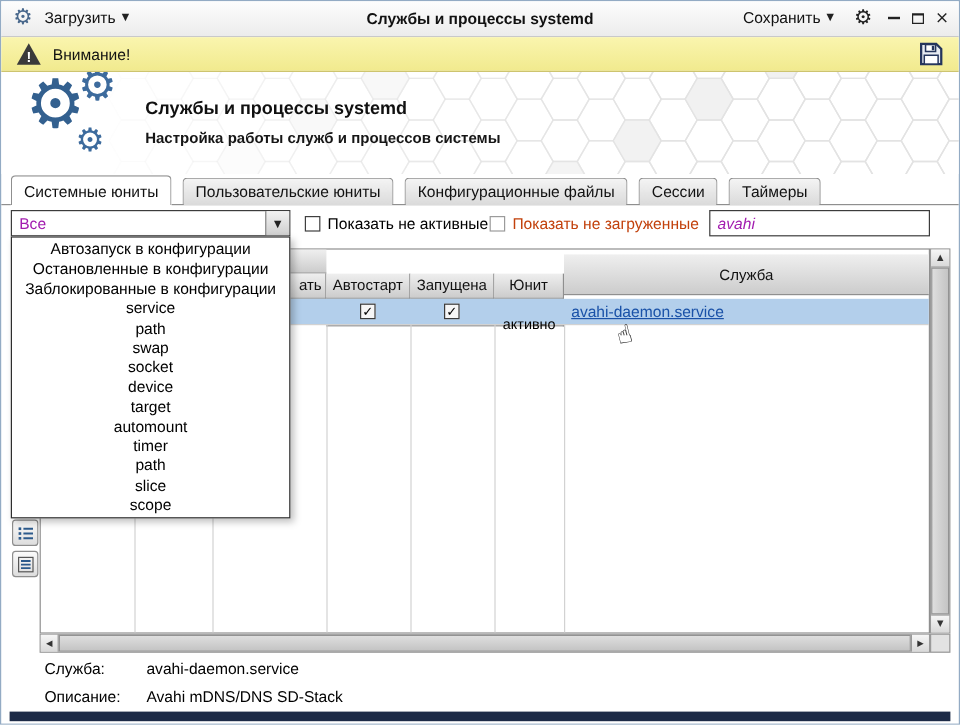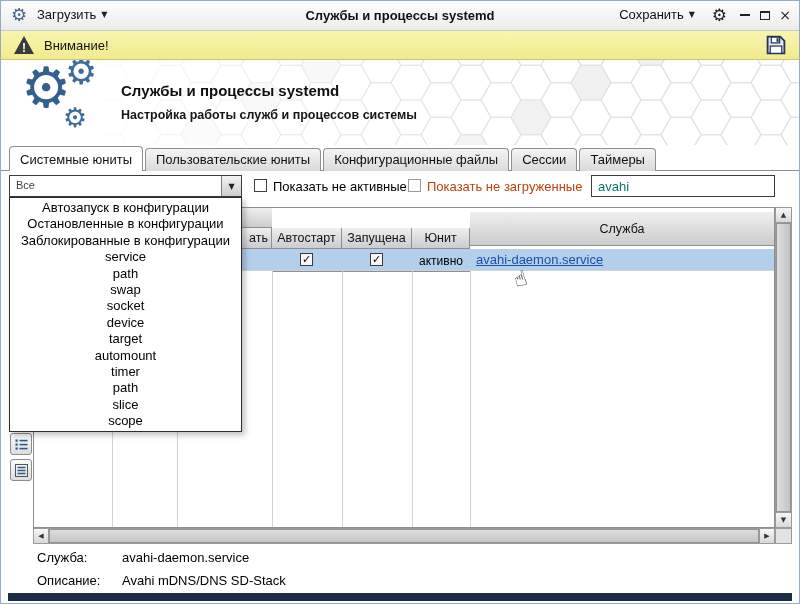--- a/index.html
+++ b/index.html
@@ -31,52 +31,52 @@
   .logo-gear{position:absolute;line-height:1;}
   .lg-big{left:20px;top:0px;font-size:56px;color:#33608f;}
   .lg-med{left:64px;top:-6px;font-size:36px;color:#3d6b9d;}
   .lg-small{left:62px;top:44px;font-size:27px;color:#3d6b9d;}
   .apphead-title{position:absolute;left:120px;top:22px;font-size:15px;font-weight:bold;color:#101010;}
   .apphead-sub{position:absolute;left:120px;top:48px;font-size:12.5px;font-weight:bold;color:#161616;}
 
   
   .tabbar{position:absolute;left:0;top:144px;width:100%;height:26px;padding-left:8px;display:flex;align-items:flex-end;}
   .tabbar::after{content:"";position:absolute;left:0;right:0;bottom:0;height:1px;background:#8f8f8f;z-index:1;}
-  .tab{position:relative;z-index:2;font-size:13px;color:#111;padding:3px 10px 4px;border:1px solid #8f8f8f;border-bottom:none;border-radius:4px 4px 0 0;background:linear-gradient(#f4f4f4,#dadada);margin-right:2px;white-space:nowrap;}
+  .tab{position:relative;z-index:2;font-size:13px;color:#111;padding:3px 10px 4px;border:1px solid #8f8f8f;border-bottom:none;border-radius:4px 4px 0 0;background:linear-gradient(#f4f4f4,#dadada);margin-right:9px;white-space:nowrap;}
   .tab.active{z-index:3;background:#fff;padding-top:5px;box-shadow:0 1px 0 0 #fff;}
 
   
   .combo{position:absolute;left:8px;top:174px;width:233px;height:22px;border:1px solid #3c3c3c;background:#fff;display:flex;}
-  .combo-text{flex:1;font-size:11px;padding:3px 6px;color:#404040;white-space:nowrap;overflow:hidden;}
+  .combo-text{flex:1;font-size:13px;padding:3px 6px;color:#a21caf;white-space:nowrap;overflow:hidden;}
   .combo-btn{width:20px;border-left:1px solid #7d7d7d;background:linear-gradient(#f2f2f2,#cfcfcf);display:flex;align-items:center;justify-content:center;font-size:8px;color:#222;}
-  .chk{position:absolute;top:178px;display:flex;gap:6px;font-size:13px;color:#000;}
+  .chk{position:absolute;top:178px;display:flex;align-items:center;gap:6px;font-size:13px;color:#000;}
   .chk-box{width:13px;height:13px;border:1px solid #3f3f3f;background:#fff;flex:none;}
   .chk1{left:253px;}
   .chk2{left:407px;color:#c2410c;}
   .chk2 .chk-box{border-color:#9b9b9b;}
-  .search{position:absolute;left:590px;top:174px;width:184px;height:22px;border:1px solid #3c3c3c;font-size:13px;padding:2px 6px;font-family:inherit;background:#fff;color:#0f766e;outline:none;}
+  .search{position:absolute;left:590px;top:174px;width:184px;height:22px;border:1px solid #3c3c3c;font-size:13px;padding:2px 6px;font-family:inherit;background:#fff;color:#a21caf;outline:none;font-style:italic;}
 
   
   .table{position:absolute;left:32px;top:206px;width:742px;height:321px;border:1px solid #8f8f8f;background:#fff;}
   .th{position:absolute;background:linear-gradient(#efefef,#cccccc);font-size:12.5px;color:#111;display:flex;align-items:center;justify-content:center;border-bottom:1px solid #8f8f8f;white-space:nowrap;overflow:hidden;}
   .th-blank1{left:0;top:0;width:238px;height:20px;}
   .th-blank2{left:0;top:20px;width:143px;height:21px;border-right:1px solid #8f8f8f;}
   .th-group{left:238px;top:0;width:198px;height:20px;border-left:1px solid #8f8f8f;border-right:1px solid #8f8f8f;margin-top:44px;}
   .th-service{left:436px;top:4px;width:304px;height:34px;}
   .th-partial{left:143px;top:20px;width:95px;height:21px;justify-content:flex-end;padding-right:3px;border-right:1px solid #8f8f8f;}
   .th-auto{left:238px;top:20px;width:70px;height:21px;border-right:1px solid #8f8f8f;}
   .th-run{left:308px;top:20px;width:70px;height:21px;border-right:1px solid #8f8f8f;}
   .th-unit{left:378px;top:20px;width:58px;height:21px;border-right:1px solid #8f8f8f;}
   .vline{position:absolute;top:62px;bottom:0;width:1px;background:#d2d2d2;}
   .hline{position:absolute;left:0;right:0;height:1px;background:#d2d2d2;}
   .trow{position:absolute;left:0;top:41px;width:740px;height:21px;background:#b3cfeb;}
   .row-chk{position:absolute;top:4px;width:13px;height:13px;border:1px solid #3a3a3a;background:#f6f6f6;display:flex;align-items:center;justify-content:center;font-size:11px;font-weight:bold;color:#000;line-height:1;}
   .rc-auto{left:266px;}
   .rc-run{left:336px;}
-  .row-unit{position:absolute;left:378px;width:58px;top:2px;height:21px;line-height:21px;text-align:center;font-size:12px;color:#000;}
+  .row-unit{position:absolute;left:378px;width:58px;top:11px;height:21px;line-height:21px;text-align:center;font-size:12px;color:#000;}
   .row-link{position:absolute;left:442px;top:0;height:21px;line-height:21px;font-size:13px;color:#1a52a8;text-decoration:underline;white-space:nowrap;}
 
   
   .vscroll{position:absolute;left:774px;top:206px;width:17px;height:321px;border:1px solid #9a9a9a;background:#ececec;}
   .vs-btn{position:absolute;left:0;width:15px;height:15px;background:linear-gradient(#f6f6f6,#d9d9d9);display:flex;align-items:center;justify-content:center;font-size:7px;color:#333;}
   .vs-up{top:0;border-bottom:1px solid #9a9a9a;}
   .vs-down{bottom:0;border-top:1px solid #9a9a9a;}
   .vs-thumb{position:absolute;left:0;top:15px;bottom:15px;width:15px;background:linear-gradient(90deg,#dedede,#c4c4c4);border:1px solid #939393;}
   .hscroll{position:absolute;left:32px;top:527px;width:742px;height:16px;border:1px solid #9a9a9a;background:#ececec;}
   .hs-btn{position:absolute;top:0;width:15px;height:14px;background:linear-gradient(#f6f6f6,#d9d9d9);display:flex;align-items:center;justify-content:center;font-size:7px;color:#333;}

